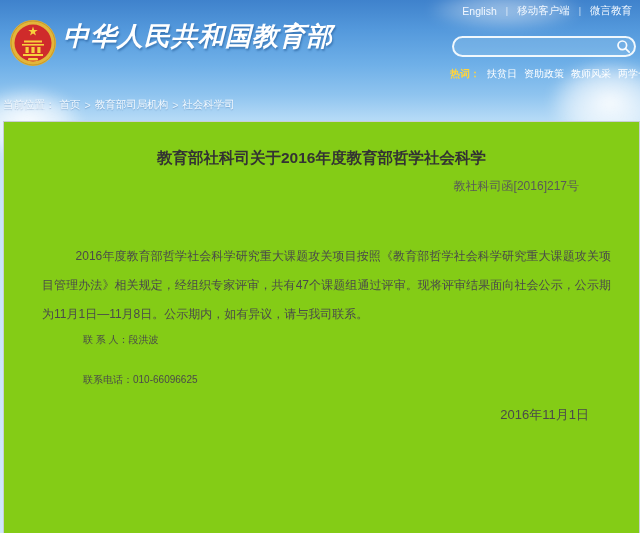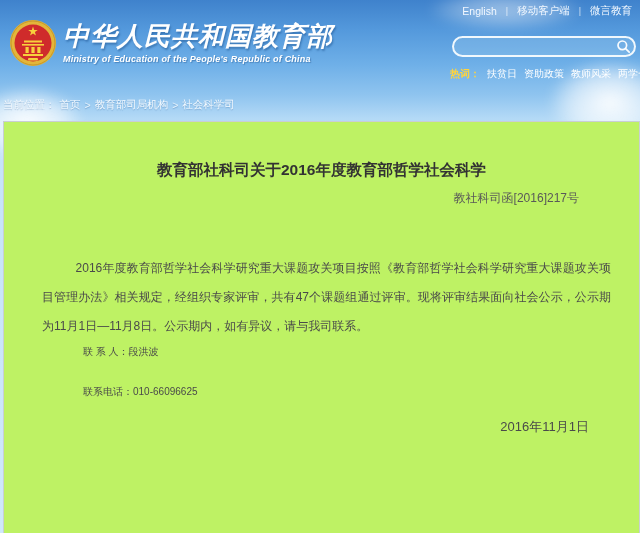--- a/index.html
+++ b/index.html
@@ -32,21 +32,21 @@
 
   .hot-words { position:absolute; left:450px; top:67px; width:186px; font-size:10px; white-space:nowrap; display:flex; gap:7px; }
   .hot-label { color:#ffd43d; font-weight:bold; }
   .hot-words a { color:#ffffff; text-decoration:none; cursor:pointer; }
 
   .breadcrumb { position:absolute; left:3px; top:98px; font-size:10.5px; color:#f4faff; display:flex; gap:4px; align-items:center; text-shadow:0 1px 1px rgba(40,90,150,.35); }
   .breadcrumb a { color:#f4faff; text-decoration:none; cursor:pointer; }
   .bc-sep { color:#e3f1fc; }
 
   
-  .panel { position:absolute; top:121px; left:3px; right:0; bottom:0; background:#bef264; border:1px solid #c9ced4; border-bottom:none; padding-top:36px; }
+  .panel { position:absolute; top:121px; left:3px; right:0; bottom:0; background:#84cc16; border:1px solid #c9ced4; border-bottom:none; padding-top:24px; }
   .doc-title { text-align:center; font-size:15.5px; font-weight:bold; color:#333333; line-height:23px; }
   .doc-number { text-align:right; padding-right:60px; margin-top:9px; font-size:12px; color:#595959; }
   .doc-body { margin:47px 28px 0 38px; text-indent:2.8em; font-size:12px; line-height:29px; color:#4a4a4a; text-align:justify; }
   .contact-line { margin:3px 0 0 79px; font-size:10px; line-height:16px; color:#4a4a4a; }
   .contact-line + .contact-line { margin-top:24px; }
   .attachment { margin:23px 0 0 79px; font-size:12.5px; line-height:16px; color:#444444; }
   .attachment a { color:#2323cc; text-decoration:none; cursor:pointer; }
   .signature { text-align:right; padding-right:30px; margin-top:30px; font-size:13px; line-height:16px; color:#4a4a4a; }
   .doc-date { text-align:right; padding-right:50px; margin-top:19px; font-size:13px; line-height:16px; color:#4a4a4a; }
 </style>
@@ -75,21 +75,20 @@
       <rect x="15" y="21.5" width="18" height="2" fill="#f7d03c"></rect>
       <rect x="13" y="25" width="22" height="1.6" fill="#f7d03c"></rect>
       <rect x="16.5" y="28" width="3.2" height="6" fill="#f7d03c"></rect>
       <rect x="22.4" y="28" width="3.2" height="6" fill="#f7d03c"></rect>
       <rect x="28.3" y="28" width="3.2" height="6" fill="#f7d03c"></rect>
       <rect x="14" y="35" width="20" height="2" fill="#f7d03c"></rect>
       <rect x="19" y="39" width="10" height="2.4" rx="1" fill="#f7d03c"></rect>
     </svg>
     <div class="brand-text">
       <div class="site-title">中华人民共和国教育部</div>
-      <div class="site-subtitle">Ministry of Education of the People's Republic of China</div>
     </div>
   </div>
 
   <div class="search-box">
     <input class="search-input" type="text" value="" style="">
     <button class="search-btn">
       <svg width="15" height="15" viewBox="0 0 15 15" aria-hidden="true">
         <circle cx="6.3" cy="6.3" r="4.3" fill="none" stroke="rgba(255,255,255,.95)" stroke-width="1.7"></circle>
         <line x1="9.6" y1="9.6" x2="13.2" y2="13.2" stroke="rgba(255,255,255,.95)" stroke-width="1.7" stroke-linecap="round"></line>
       </svg>

